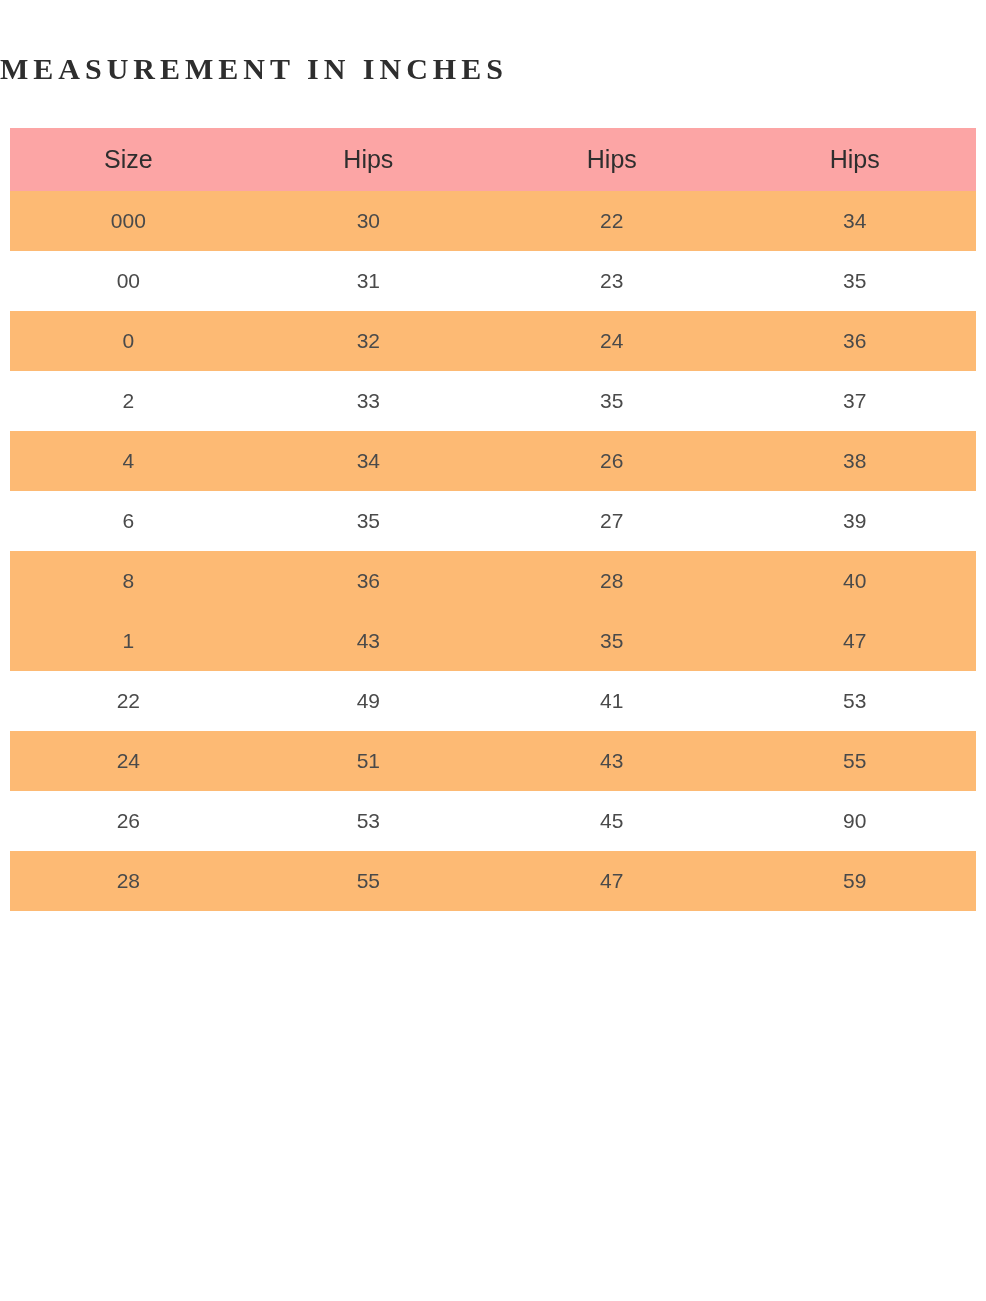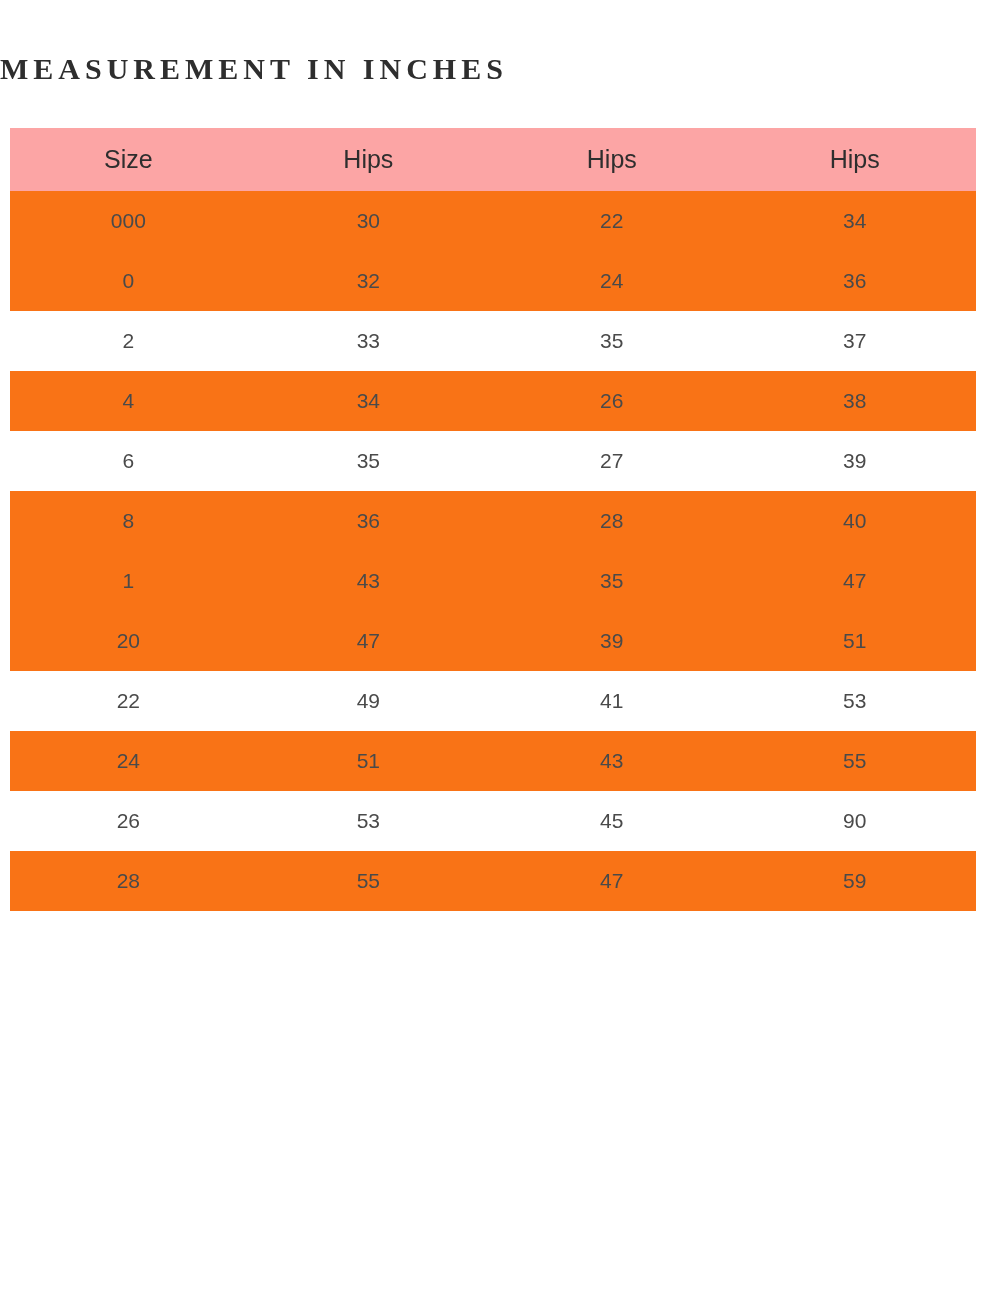--- a/index.html
+++ b/index.html
@@ -52,21 +52,21 @@
   }
   tbody td {
     font-size: 21px;
     font-weight: normal;
     color: #4a4a4a;
     text-align: center;
     padding: 18px 0 18px 0;
     border: none;
   }
   tbody tr.odd td {
-    background: #f97316;
+    background: #fdba74;
   }
   tbody tr.even td {
     background: #ffffff;
   }
   col.c-size { width: 24.5%; }
   col.c-bust { width: 25.2%; }
   col.c-waist { width: 25.2%; }
   col.c-hips { width: 25.1%; }
 </style>
 </head>
@@ -92,20 +92,26 @@
           <th>Hips</th>
         </tr>
       </thead>
       <tbody>
         <tr class="odd">
           <td>000</td>
           <td>30</td>
           <td>22</td>
           <td>34</td>
         </tr>
+        <tr class="even">
+          <td>00</td>
+          <td>31</td>
+          <td>23</td>
+          <td>35</td>
+        </tr>
         <tr class="odd">
           <td>0</td>
           <td>32</td>
           <td>24</td>
           <td>36</td>
         </tr>
         <tr class="even">
           <td>2</td>
           <td>33</td>
           <td>35</td>
@@ -128,26 +134,20 @@
           <td>36</td>
           <td>28</td>
           <td>40</td>
         </tr>
         <tr class="odd">
           <td>1</td>
           <td>43</td>
           <td>35</td>
           <td>47</td>
         </tr>
-        <tr class="odd">
-          <td>20</td>
-          <td>47</td>
-          <td>39</td>
-          <td>51</td>
-        </tr>
         <tr class="even">
           <td>22</td>
           <td>49</td>
           <td>41</td>
           <td>53</td>
         </tr>
         <tr class="odd">
           <td>24</td>
           <td>51</td>
           <td>43</td>

